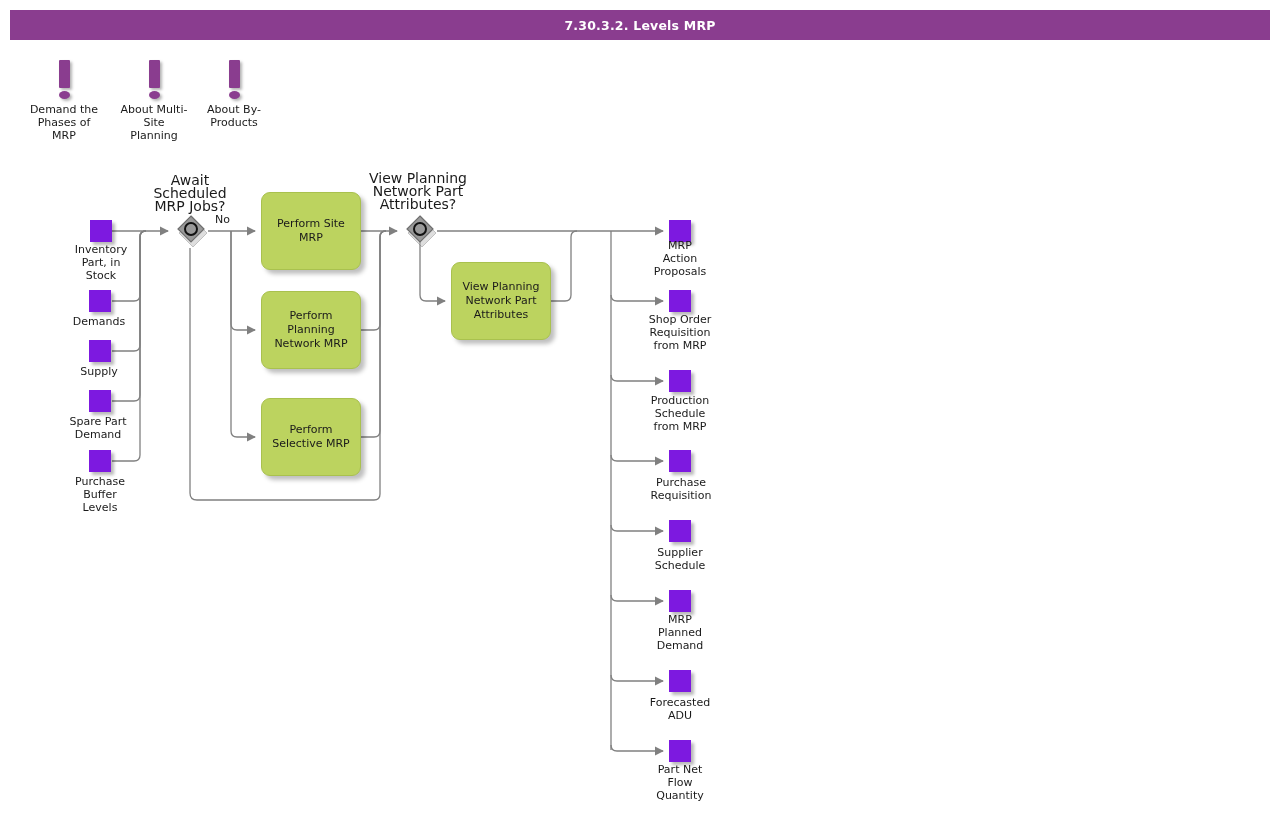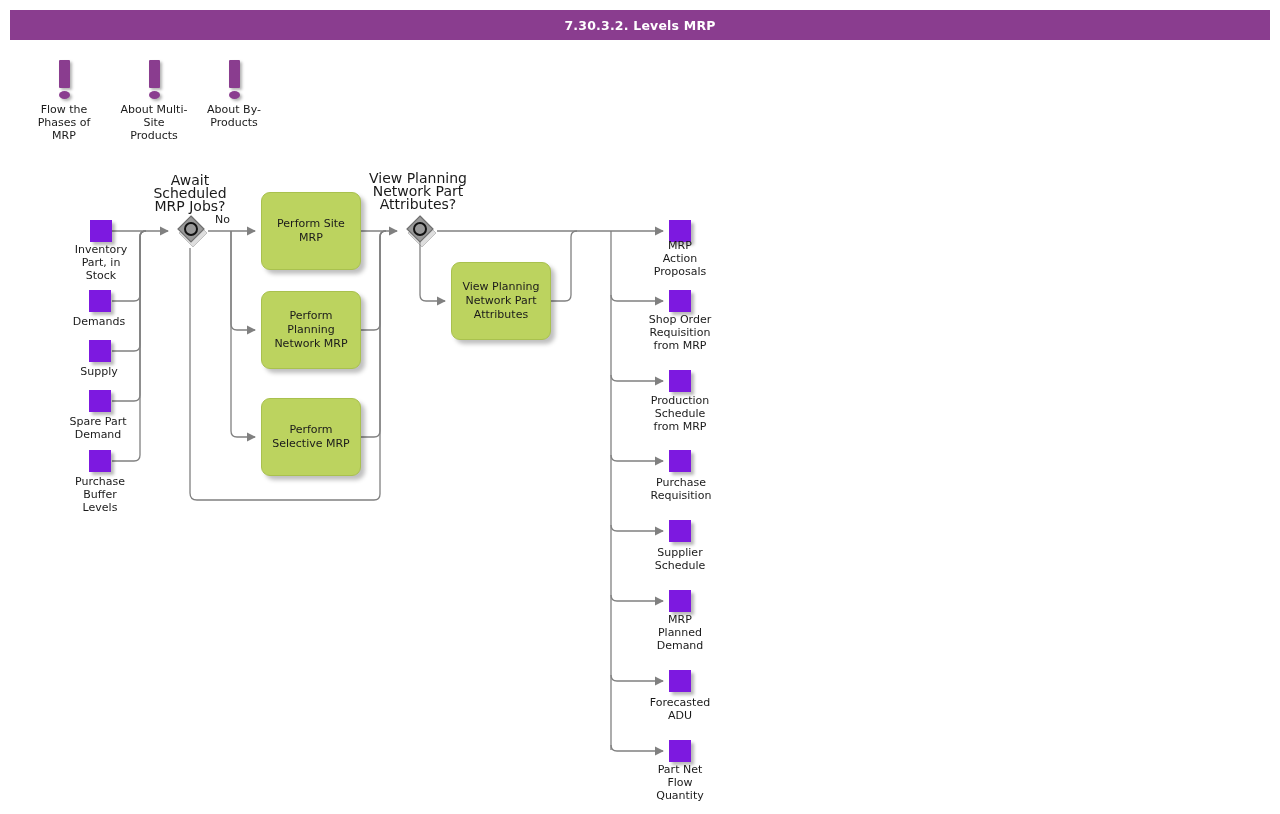--- a/index.html
+++ b/index.html
@@ -179,31 +179,31 @@
       <path d="M 611 595 Q 611 601 617 601 L 663 601" marker-end="url(#arrow)"></path>
       <path d="M 611 675 Q 611 681 617 681 L 663 681" marker-end="url(#arrow)"></path>
       <path d="M 611 745 Q 611 751 617 751 L 663 751" marker-end="url(#arrow)"></path>
     </g>
   </svg>
 
   <div class="note-icon" style="left:59px; top:60px;">
     <div class="note-bar"></div>
     <div class="note-dot"></div>
   </div>
-  <div class="note-label" style="left:9px; top:103px;">Flow the
+  <div class="note-label" style="left:9px; top:103px;">Demand the
 Phases of
 MRP</div>
 
   <div class="note-icon" style="left:149px; top:60px;">
     <div class="note-bar"></div>
     <div class="note-dot"></div>
   </div>
   <div class="note-label" style="left:99px; top:103px;">About Multi-
 Site
-Products</div>
+Planning</div>
 
   <div class="note-icon" style="left:229px; top:60px;">
     <div class="note-bar"></div>
     <div class="note-dot"></div>
   </div>
   <div class="note-label" style="left:179px; top:103px;">About By-
 Products</div>
 
   <div class="dataobj" style="left:90px; top:220px;"></div>
   <div class="dataobj-label" style="left:41px; top:243px;">Inventory

